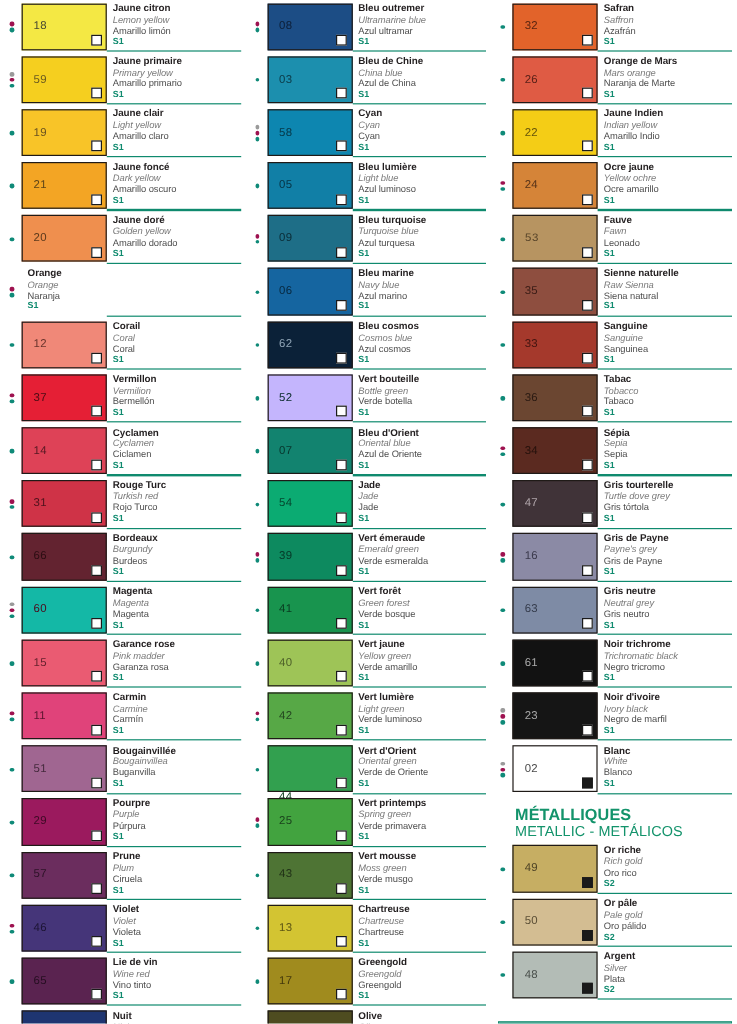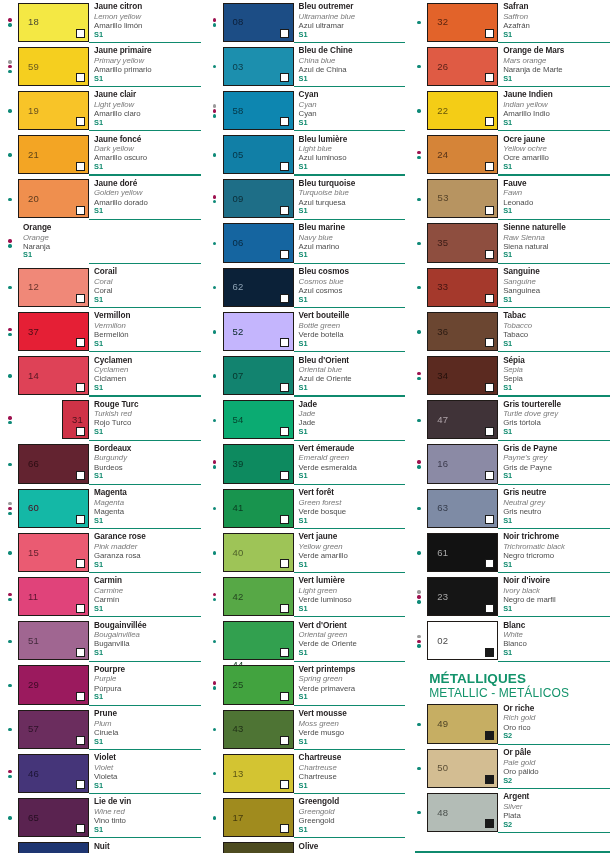--- a/index.html
+++ b/index.html
@@ -314,21 +314,21 @@
           <div class="series">S1</div>
         </div>
         <div class="row-rule"></div>
       </div>
       <div class="color-row">
         <div class="dots">
           <span class="dot c250"></span>
           <span class="dot c45"></span>
         </div>
         <div class="swatch-wrap">
-          <div class="swatch" style="background: rgb(207, 51, 71); margin-left: 44px;">
+          <div class="swatch" style="background: rgb(207, 51, 71);">
             <span class="code" style="color: rgb(77, 18, 28);">31</span>
             <span class="opacity-box"></span>
           </div>
         </div>
         <div class="names">
           <div class="fr">Rouge Turc</div>
           <div class="en">Turkish red</div>
           <div class="es">Rojo Turco</div>
           <div class="series">S1</div>
         </div>

